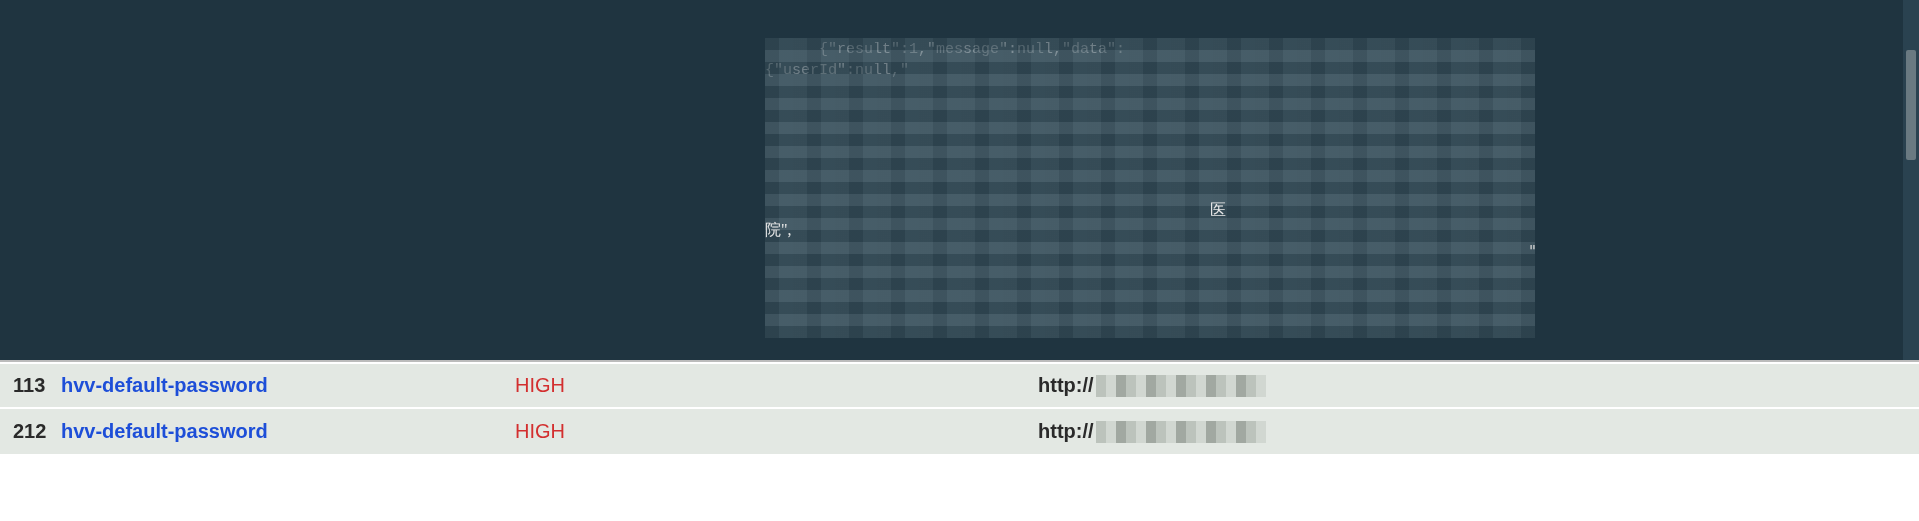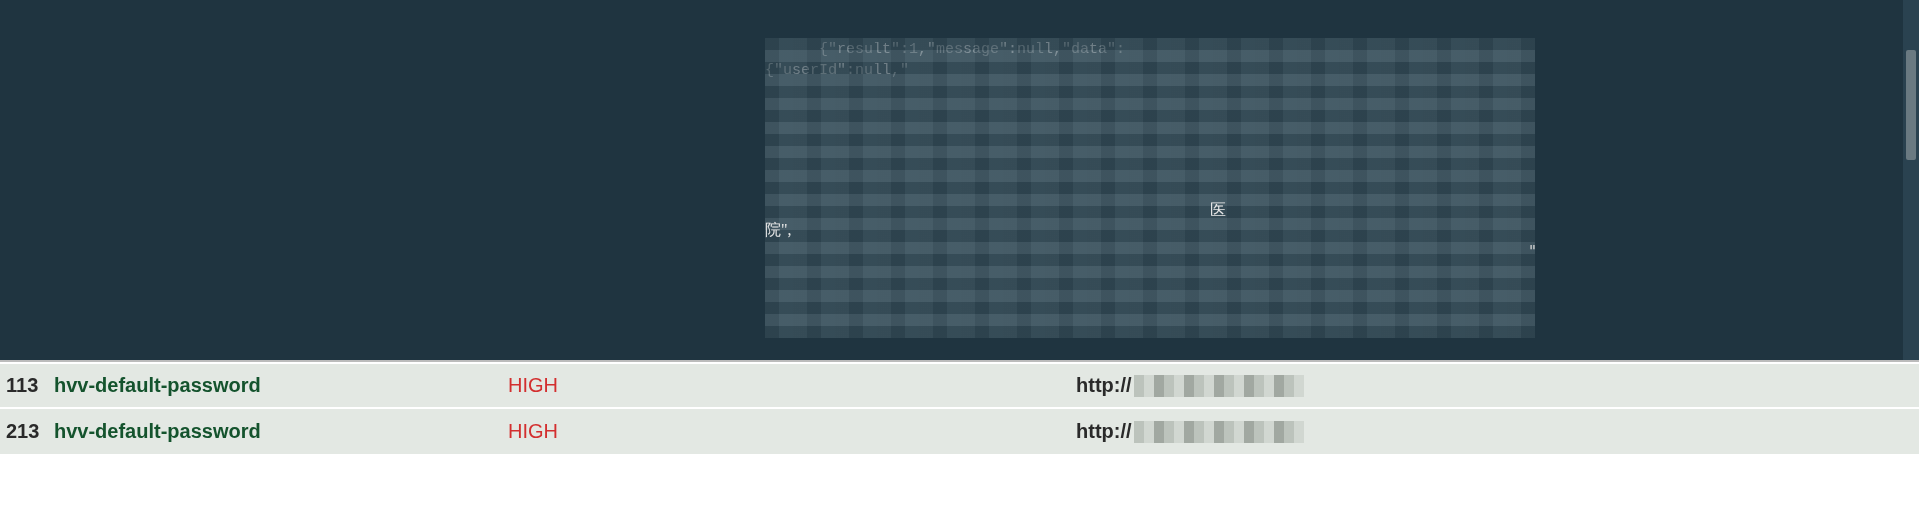--- a/index.html
+++ b/index.html
@@ -102,50 +102,49 @@
       background: #ffffff;
       border-top: 2px solid #bbb;
     }
     .result-row {
       display: grid;
       grid-template-columns: 48px 454px 523px 900px;
       align-items: center;
       background: #e3e8e3;
       border-bottom: 2px solid #fff;
       height: 47px;
-      padding-left: 6px;
+      padding-left: 13px;
     }
     .result-row:first-child {
       border-top: 2px solid #fff;
     }
     .cell-id {
       font-size: 20px;
       font-weight: 600;
       color: #2a2a2a;
     }
     .cell-name {
       font-size: 20px;
       font-weight: 600;
-      color: #14532d;
+      color: #1d4ed8;
     }
     .cell-severity {
       font-size: 20px;
       font-weight: 400;
       color: #d32f2f;
     }
     .cell-url-wrap {
       display: flex;
       align-items: center;
       gap: 0;
     }
     .cell-url-prefix {
       font-size: 20px;
       font-weight: 600;
       color: #2a2a2a;
-      margin-left: 45px;
     }
     .url-pixelated {
       display: inline-block;
       width: 170px;
       height: 22px;
       margin-left: 2px;
       background-image:
         repeating-linear-gradient(90deg,
           #b8c0b8 0px, #b8c0b8 10px,
           #d0d6d0 10px, #d0d6d0 20px,
@@ -183,21 +182,21 @@
       <div class="cell-id">113</div>
       <div class="cell-name">hvv-default-password</div>
       <div class="cell-severity">HIGH</div>
       <div class="cell-url-wrap">
         <span class="cell-url-prefix">http://</span>
         <span class="url-pixelated"></span>
       </div>
     </div>
 
     <div class="result-row">
-      <div class="cell-id">213</div>
+      <div class="cell-id">212</div>
       <div class="cell-name">hvv-default-password</div>
       <div class="cell-severity">HIGH</div>
       <div class="cell-url-wrap">
         <span class="cell-url-prefix">http://</span>
         <span class="url-pixelated"></span>
       </div>
     </div>
 
     <div class="bottom-space"></div>
   </div>

